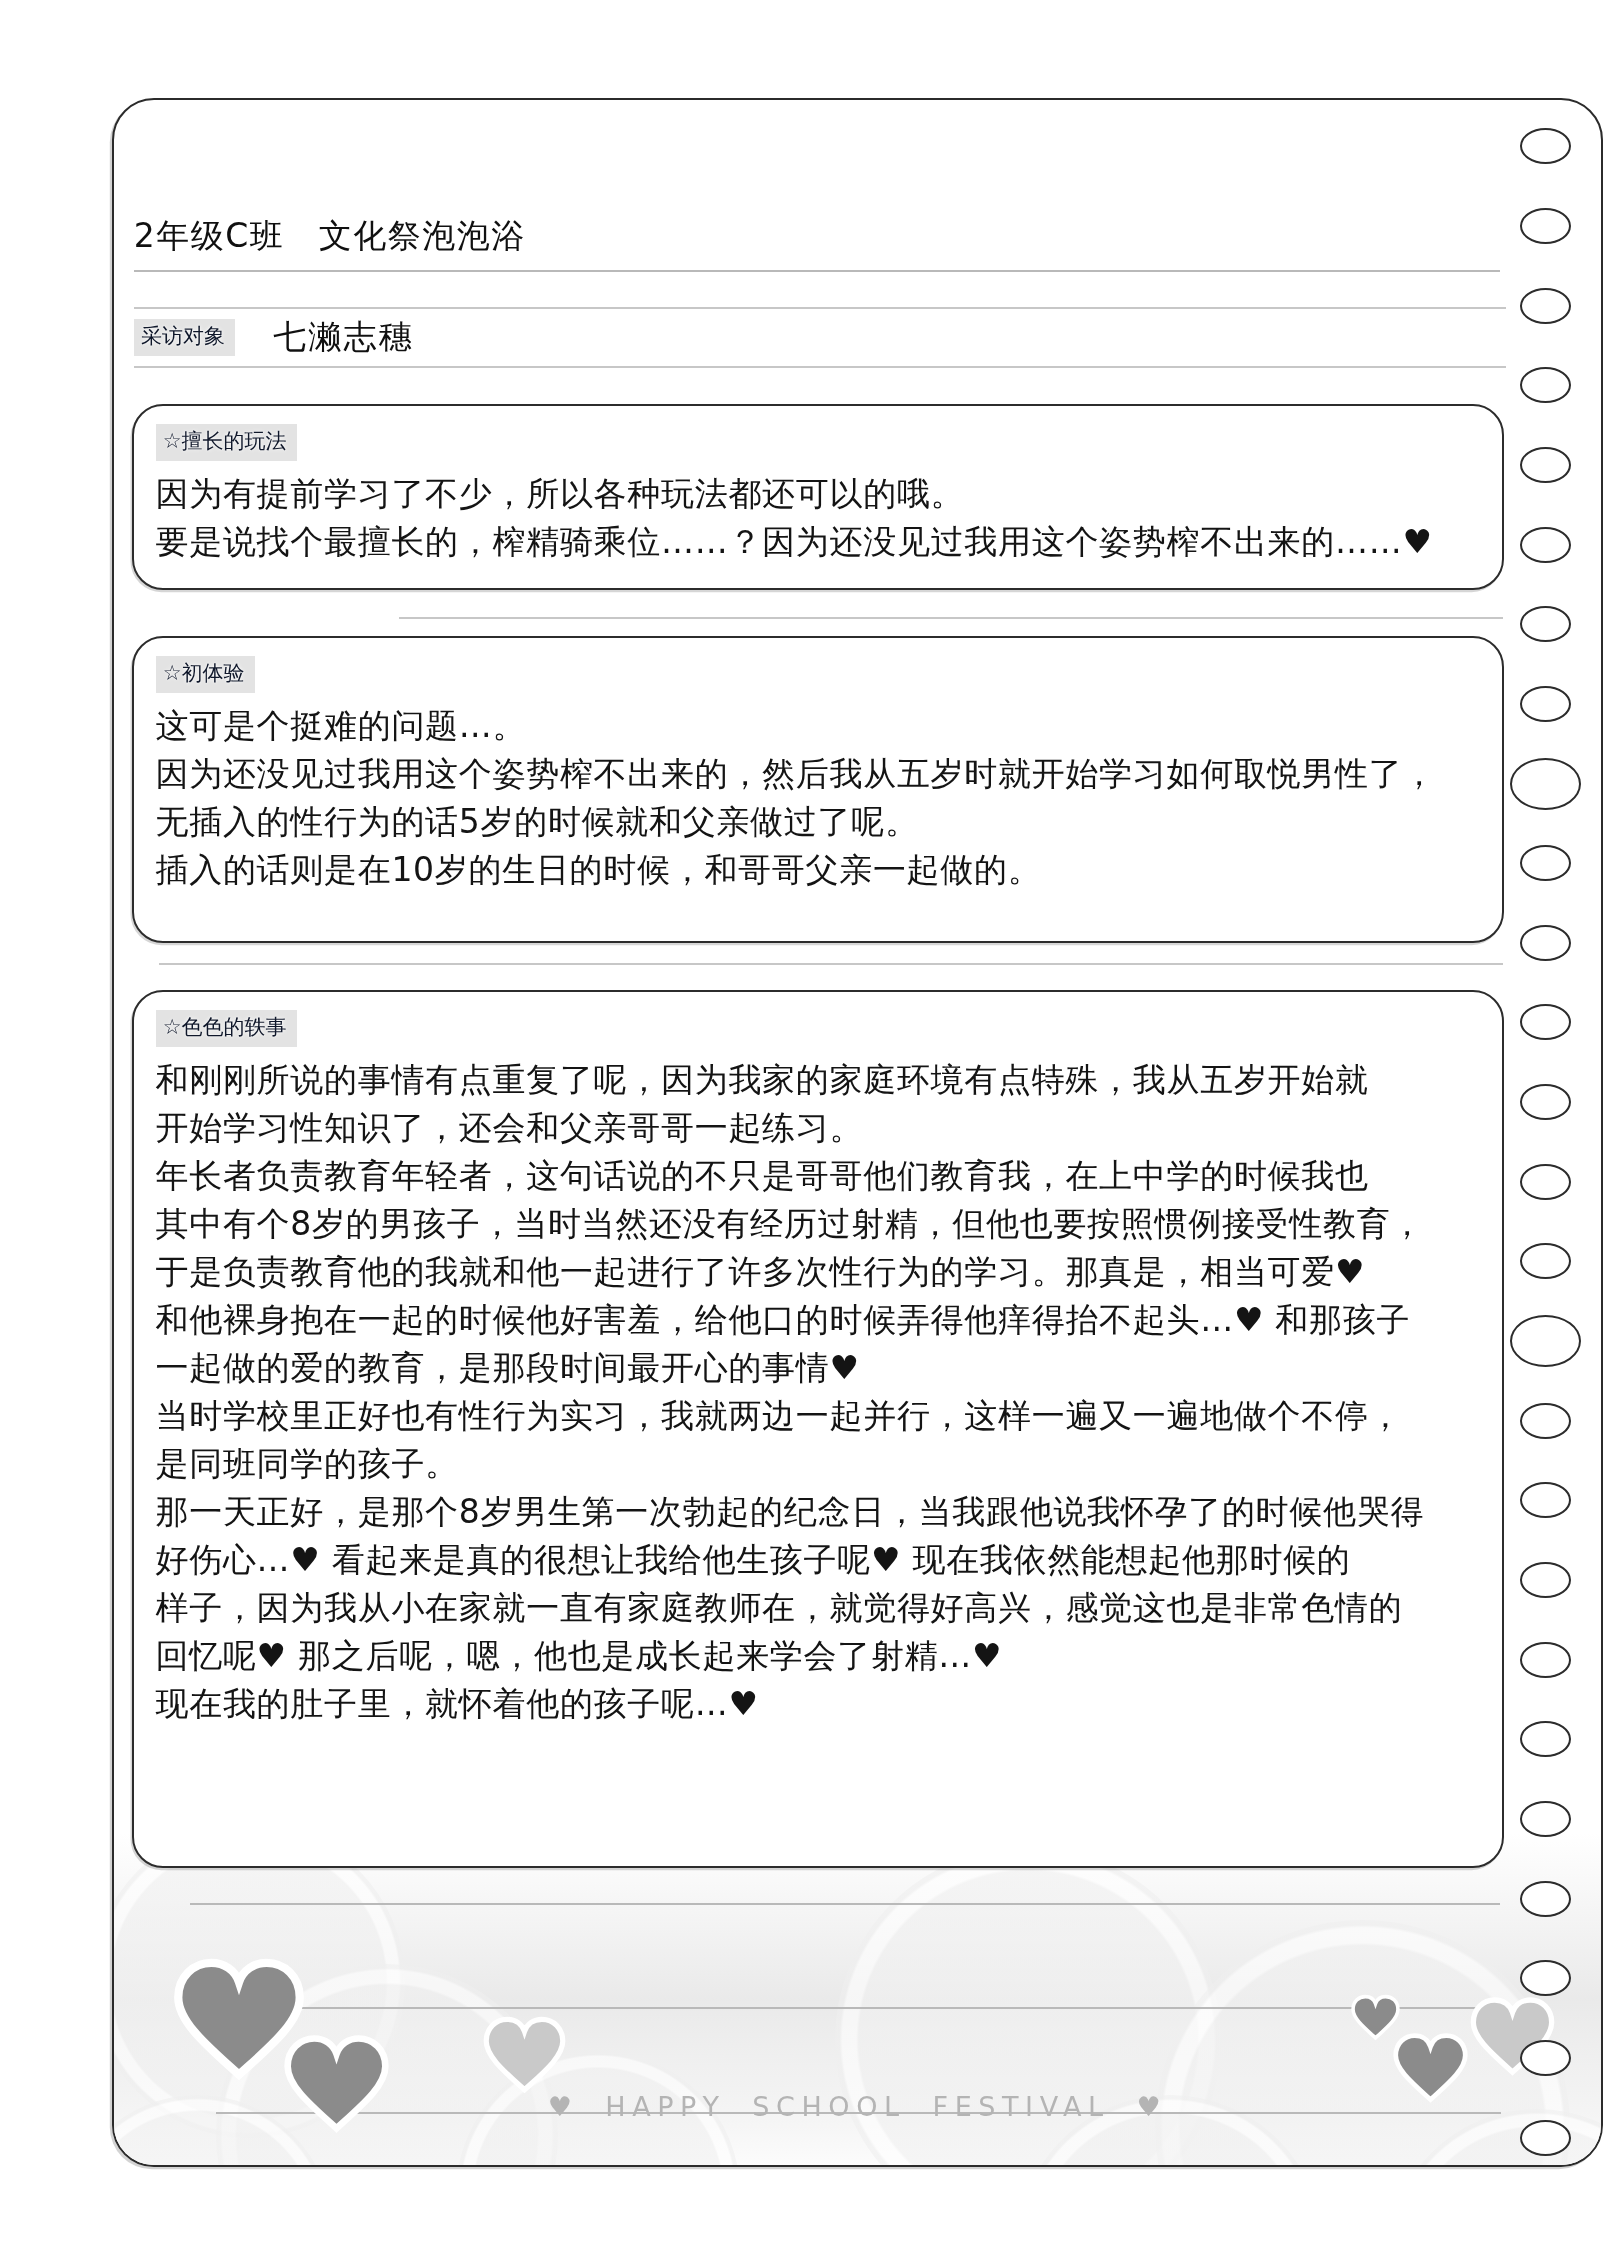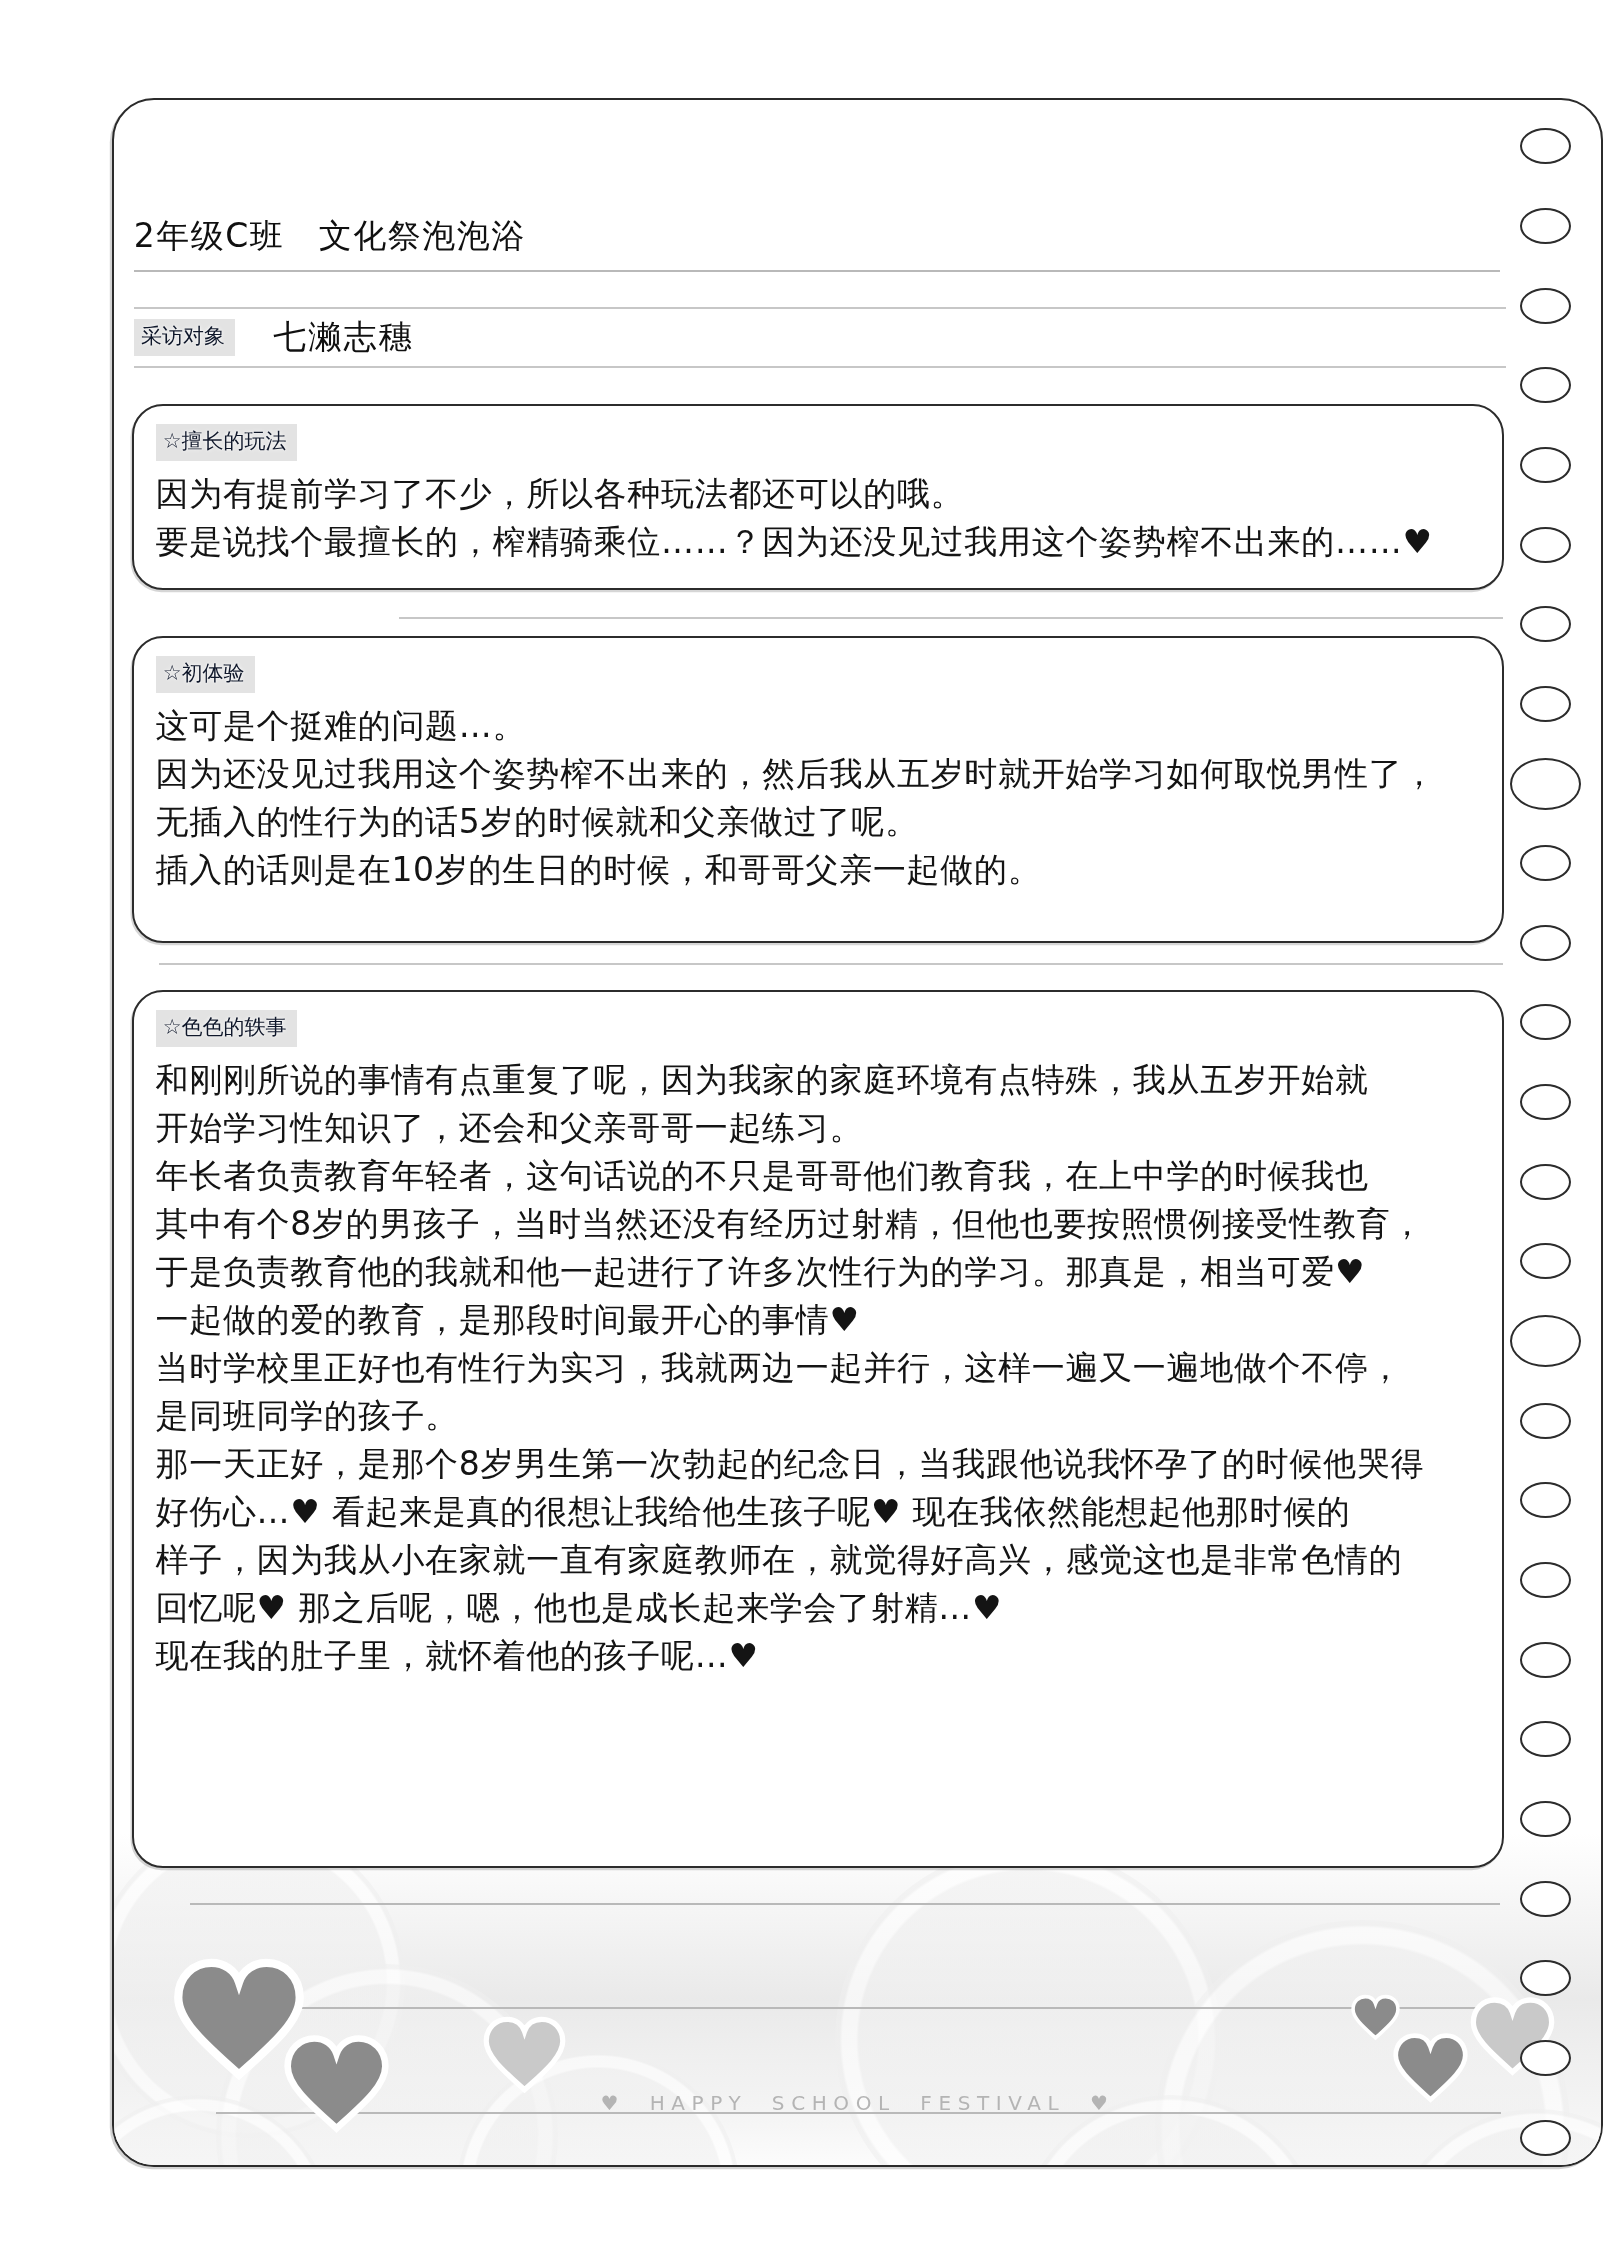--- a/index.html
+++ b/index.html
@@ -27,21 +27,21 @@
   
   .section{position:absolute;left:17.5px;width:1372px;background:#fff;border:2.9px solid #2c2c2c;
            border-radius:31px;box-sizing:border-box;padding:17.5px 22px 14.6px 22px;z-index:4;
            box-shadow:-1.5px 2.2px 0 rgba(120,120,120,.3);}
   .section .box-title{display:inline-block;margin-bottom:8.7px;}
   .box-body .line{font-size:33px;line-height:48px;color:#141414;letter-spacing:0.7px;white-space:nowrap;}
   
   .heart{position:absolute;z-index:3;}
   
   .footer-text{position:absolute;left:0;top:1991px;width:100%;text-align:center;z-index:4;
-               font-size:20px;letter-spacing:6.6px;word-spacing:11.6px;color:#b4b4b4;}
+               font-size:27px;letter-spacing:6.6px;word-spacing:11.6px;color:#b4b4b4;}
 </style>
 </head>
 <body>
 
 <div class="canvas">
   <div class="page">
 
     <div class="bottom-band"></div>
 
     <div class="lace" style="left:-22px;top:1725px;width:313px;height:313px;"></div>
@@ -87,20 +87,21 @@
     </div>
 
     <div class="section" style="top:890px;height:878px;">
       <span class="tag box-title">☆色色的轶事</span>
       <div class="box-body">
           <div class="line">和刚刚所说的事情有点重复了呢，因为我家的家庭环境有点特殊，我从五岁开始就</div>
           <div class="line">开始学习性知识了，还会和父亲哥哥一起练习。</div>
           <div class="line">年长者负责教育年轻者，这句话说的不只是哥哥他们教育我，在上中学的时候我也</div>
           <div class="line">其中有个8岁的男孩子，当时当然还没有经历过射精，但他也要按照惯例接受性教育，</div>
           <div class="line">于是负责教育他的我就和他一起进行了许多次性行为的学习。那真是，相当可爱♥</div>
+          <div class="line">和他裸身抱在一起的时候他好害羞，给他口的时候弄得他痒得抬不起头…♥ 和那孩子</div>
           <div class="line">一起做的爱的教育，是那段时间最开心的事情♥</div>
           <div class="line">当时学校里正好也有性行为实习，我就两边一起并行，这样一遍又一遍地做个不停，</div>
           <div class="line">是同班同学的孩子。</div>
           <div class="line">那一天正好，是那个8岁男生第一次勃起的纪念日，当我跟他说我怀孕了的时候他哭得</div>
           <div class="line">好伤心…♥ 看起来是真的很想让我给他生孩子呢♥ 现在我依然能想起他那时候的</div>
           <div class="line">样子，因为我从小在家就一直有家庭教师在，就觉得好高兴，感觉这也是非常色情的</div>
           <div class="line">回忆呢♥ 那之后呢，嗯，他也是成长起来学会了射精…♥</div>
           <div class="line">现在我的肚子里，就怀着他的孩子呢…♥</div>
         </div>
     </div>

